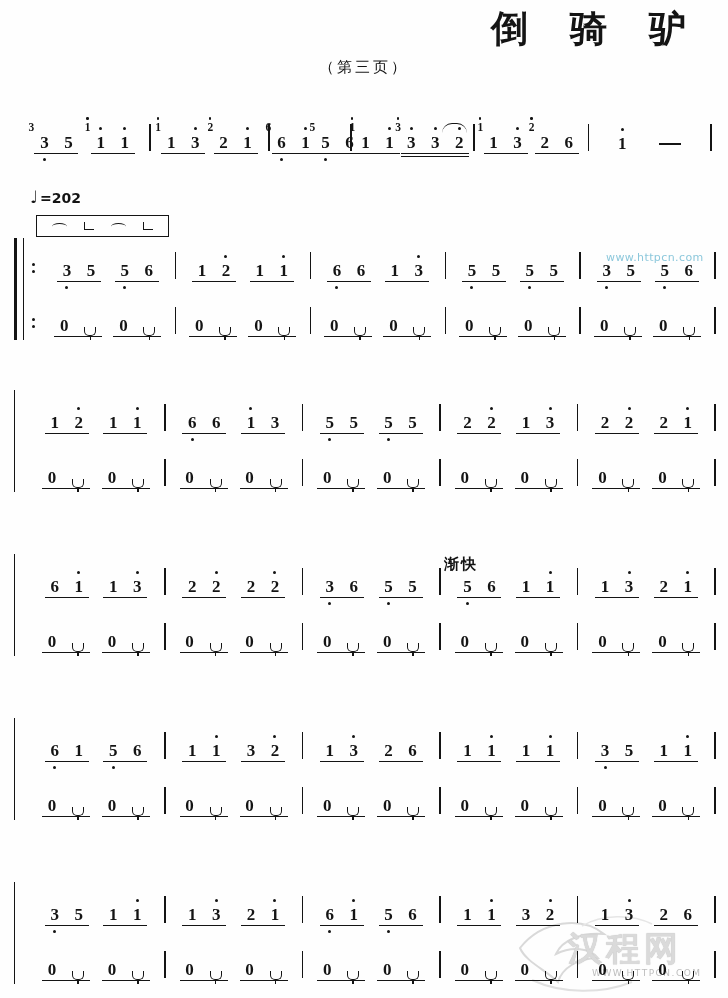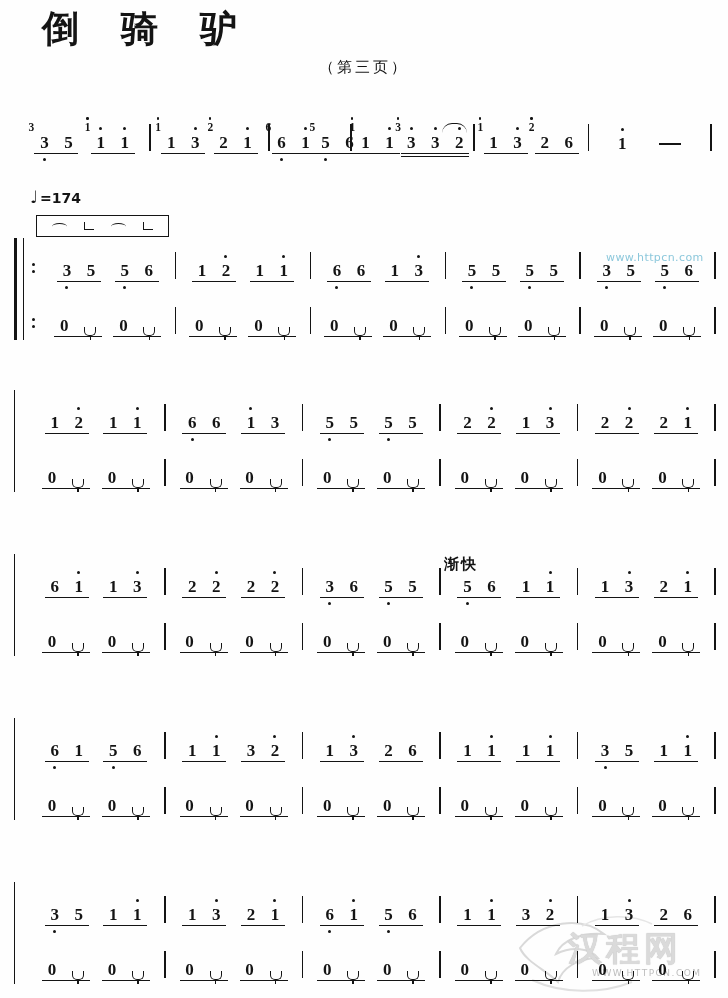--- a/index.html
+++ b/index.html
@@ -1,19 +1,19 @@
 <!DOCTYPE html>
 <html><head>
 <meta charset="utf-8">
 <style>
   html,body{margin:0;padding:0;background:#e8e8e8;}
   #page{position:relative;width:728px;height:998px;background:#fefefe;overflow:hidden;
         font-family:"Liberation Sans",sans-serif;color:#141414;}
   
-  #title{position:absolute;top:4px;left:0;right:0;text-align:left;
+  #title{position:absolute;top:4px;left:0;right:0;text-align:right;
          font:700 37px "DejaVu Sans",sans-serif;letter-spacing:42px;text-indent:42px;}
   #subtitle{position:absolute;top:58px;left:0;right:0;text-align:center;
             font:15px "DejaVu Sans",sans-serif;letter-spacing:3px;}
   #tempo{position:absolute;top:187px;left:30px;font:700 14px "DejaVu Sans",sans-serif;}
   #tempo .qnote{font-size:17px;font-weight:400;margin-right:2px;}
   #tech-box{position:absolute;top:215px;left:36px;height:20px;border:1.3px solid #141414;
             display:flex;align-items:center;gap:17px;padding:0 15px;}
   .sym-arc{width:15px;height:6px;border-top:1.7px solid #141414;border-radius:50% 50% 0 0;}
   .sym-corner{width:9px;height:7px;border-left:1.7px solid #141414;border-bottom:1.7px solid #141414;}
   #accel{position:absolute;top:523px;left:444px;font:700 15px "DejaVu Sans",sans-serif;letter-spacing:2px;z-index:2;margin-top:32px;}
@@ -62,21 +62,21 @@
            color:#bdbdbd;letter-spacing:1.5px;}
 </style>
 </head>
 <body>
 
 <div id="page">
   <div id="title">倒骑驴</div>
   <div id="subtitle">（第三页）</div>
 
   <div id="tempo">
-    <span class="qnote">♩</span><span>=174</span>
+    <span class="qnote">♩</span><span>=202</span>
   </div>
 
   <div id="tech-box">
       <span class="sym-arc"></span>
       <span class="sym-corner"></span>
       <span class="sym-arc"></span>
       <span class="sym-corner"></span>
     </div>
 
   <div id="accel">渐快</div>

